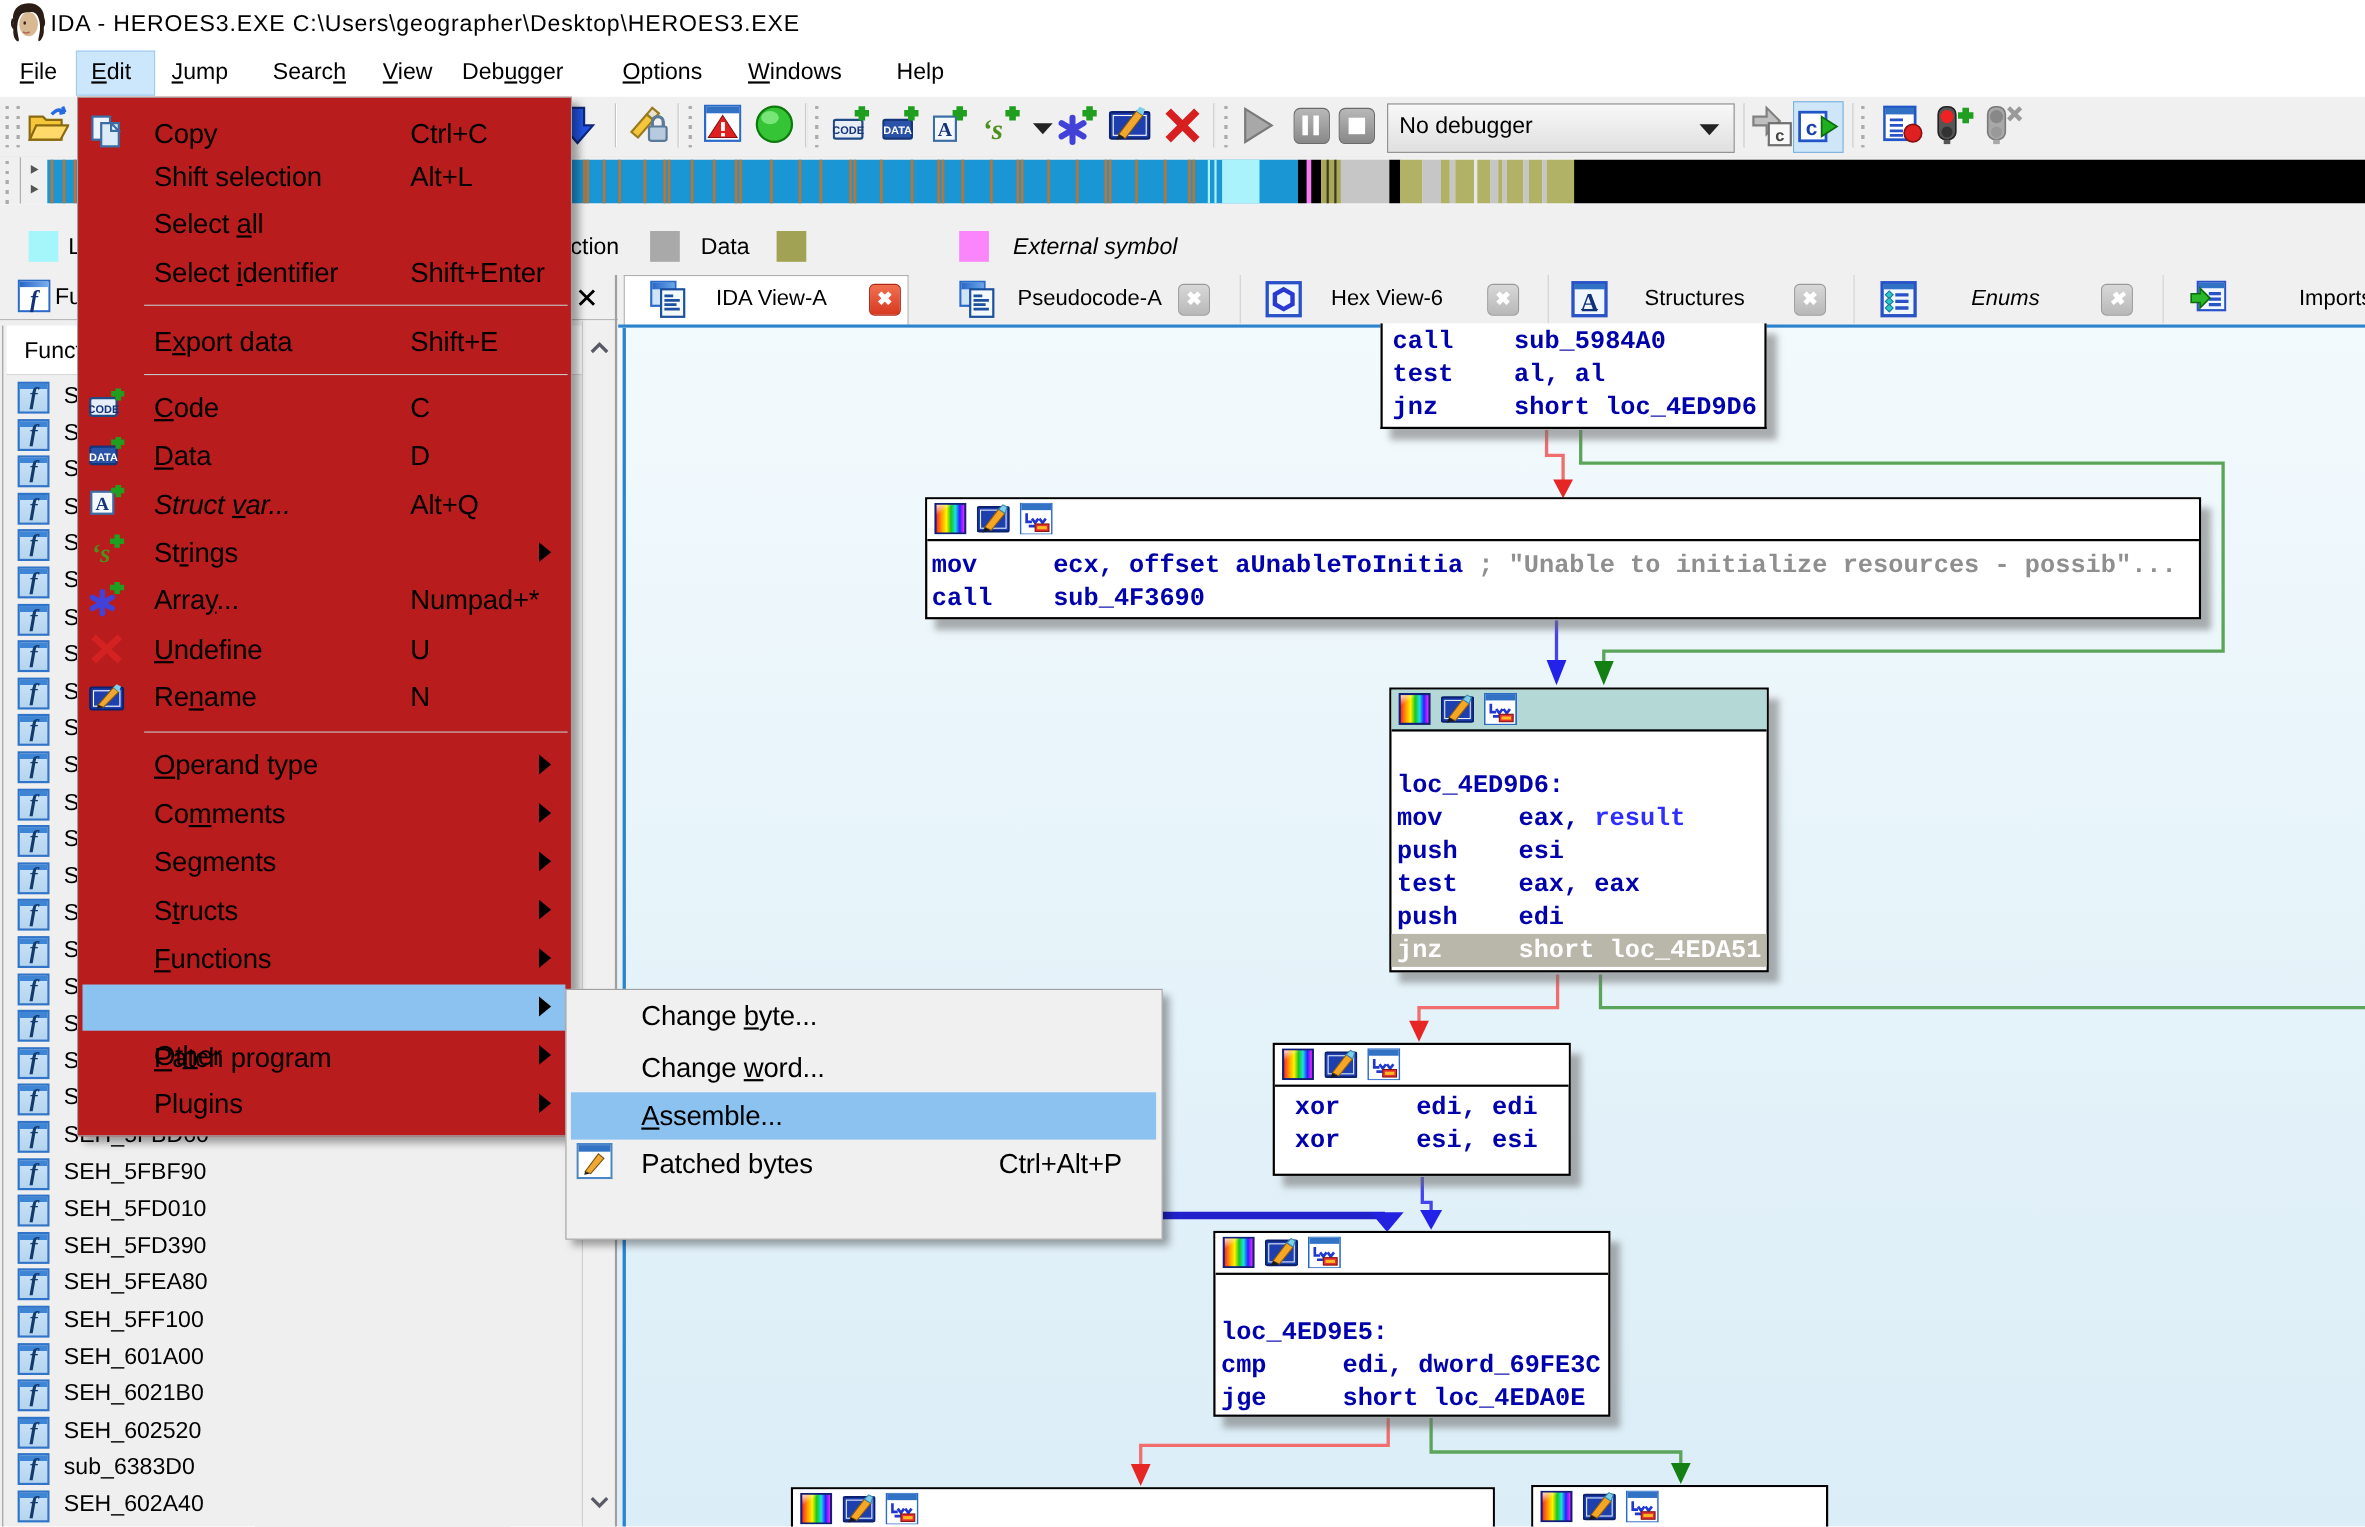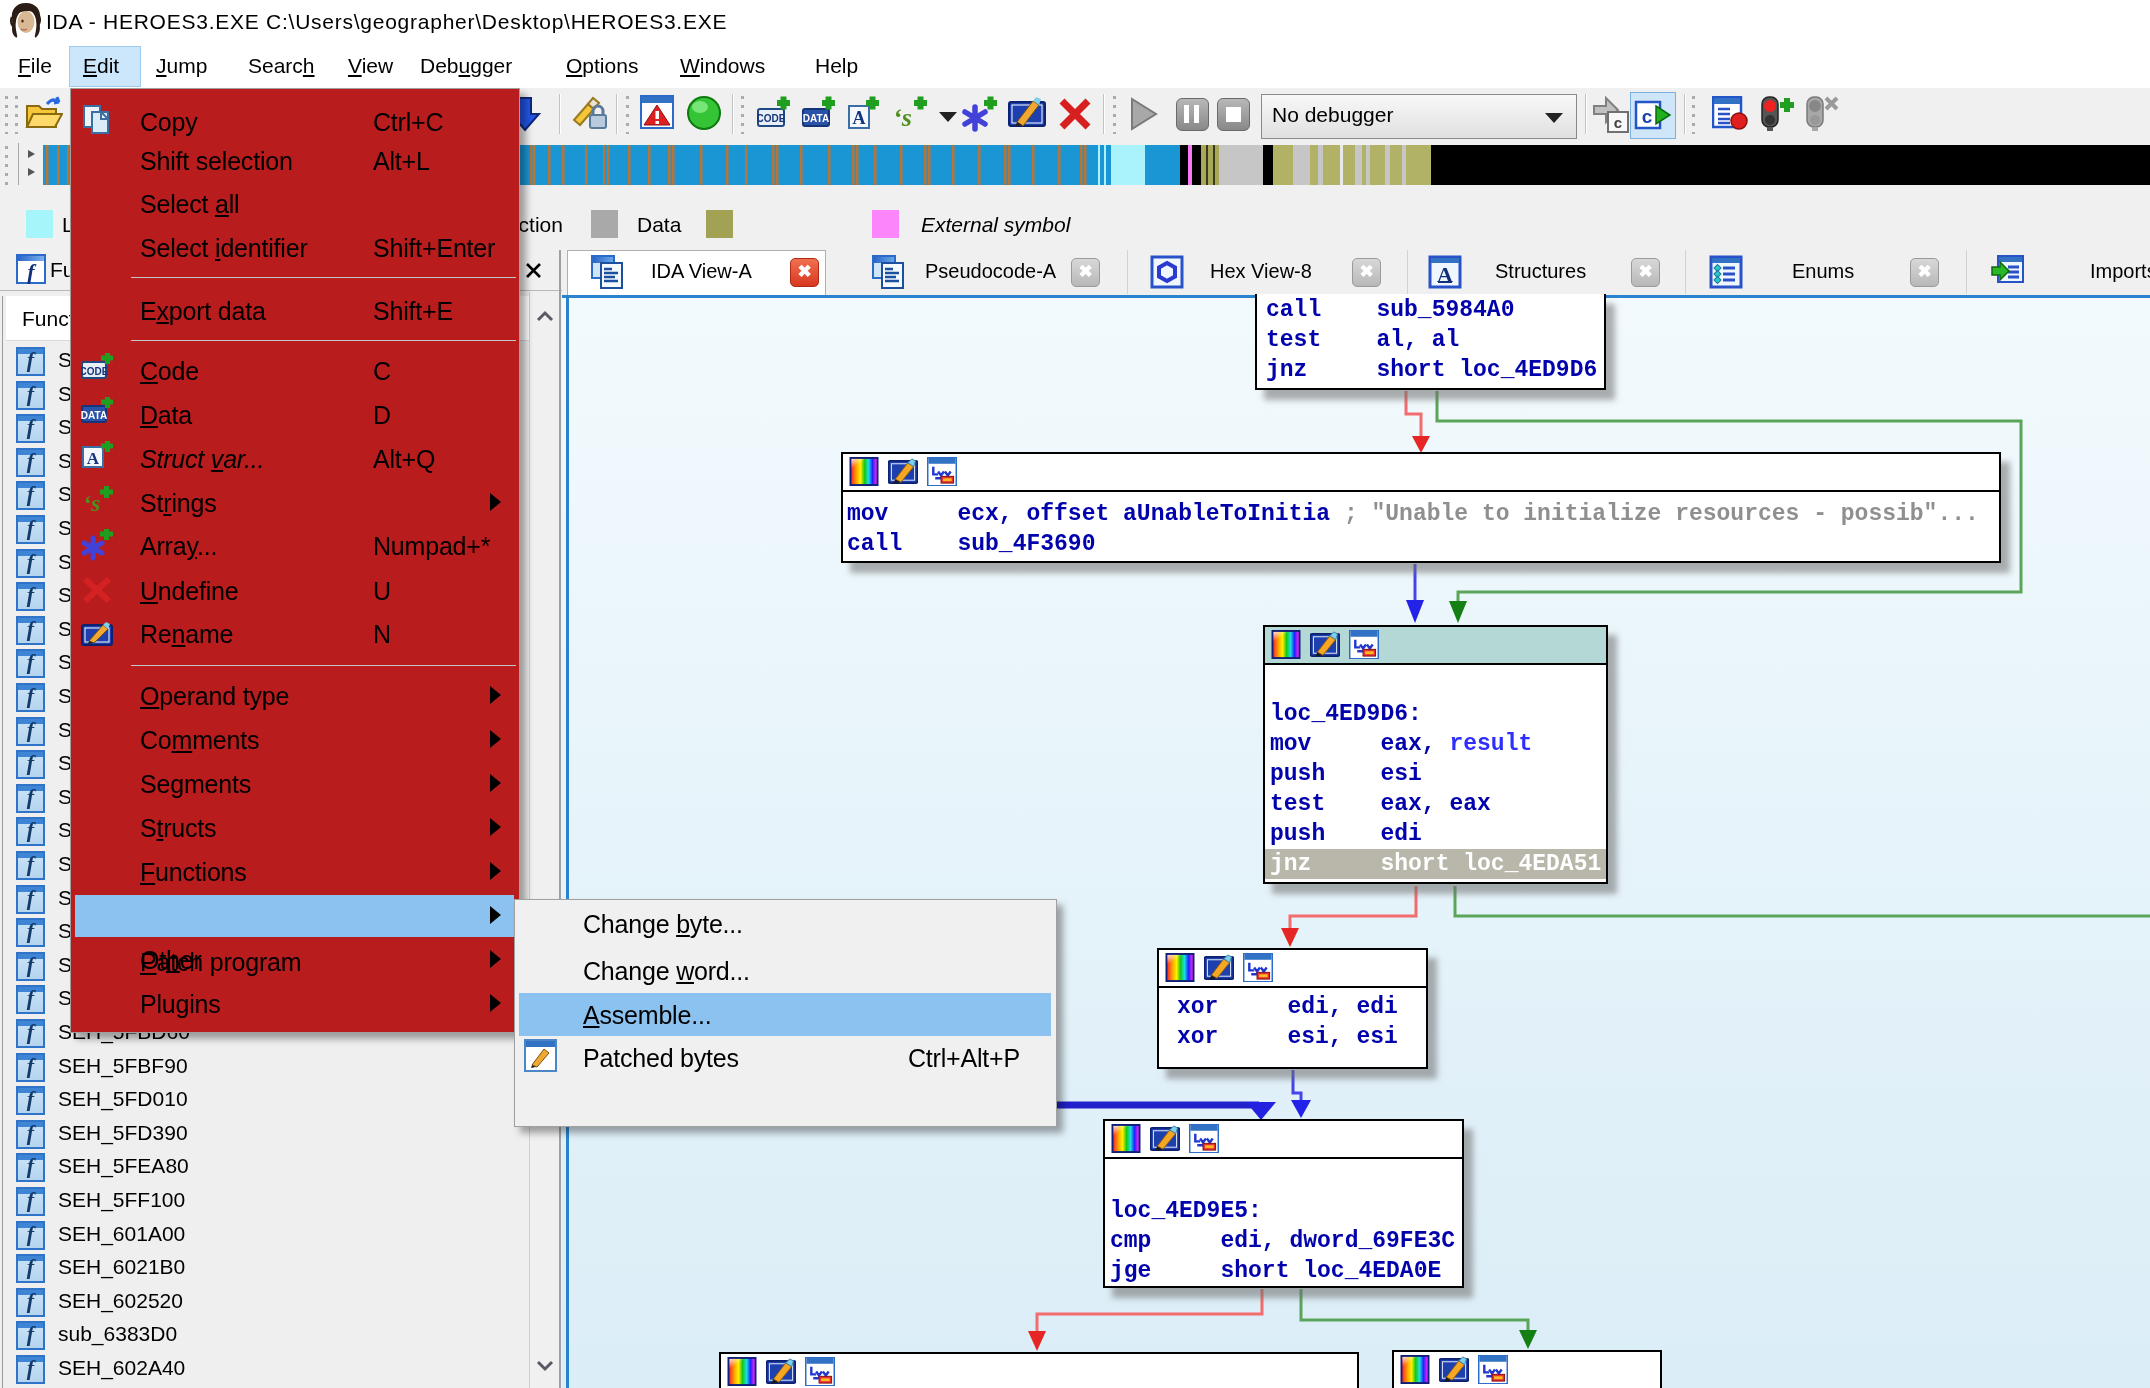--- a/index.html
+++ b/index.html
@@ -525,31 +525,31 @@
     <svg class="abs" style="left:41px;top:5px;" width="34" height="34">
           <use href="#ic-doc"></use>
         </svg>
     <div class="tabtx" style="left:94px;">Pseudocode-A</div>
     <div class="tclose" style="left:240px;">✖</div>
   </div>
   <div class="tab" style="left:565px;width:280px;">
     <svg class="abs" style="left:23px;top:5px;" width="34" height="34">
           <use href="#ic-hex"></use>
         </svg>
-    <div class="tabtx" style="left:83px;">Hex View-8</div>
+    <div class="tabtx" style="left:83px;">Hex View-6</div>
     <div class="tclose" style="left:225px;">✖</div>
   </div>
   <div class="tab" style="left:845px;width:278px;">
     <svg class="abs" style="left:21px;top:5px;" width="34" height="34">
           <use href="#ic-struct"></use>
         </svg>
     <div class="tabtx" style="left:88px;">Structures</div>
     <div class="tclose" style="left:224px;">✖</div>
   </div>
-  <div class="tab" style="left:1123px;width:281px;">
+  <div class="tab" style="left:1123px;width:281px;font-style:italic;">
     <svg class="abs" style="left:24px;top:5px;" width="34" height="34">
           <use href="#ic-enum"></use>
         </svg>
     <div class="tabtx" style="left:107px;">Enums</div>
     <div class="tclose" style="left:225px;">✖</div>
   </div>
   <div class="tab" style="left:1404px;width:184px;border-right:none;">
     <svg class="abs" style="left:24px;top:5px;" width="34" height="34">
           <use href="#ic-imp"></use>
         </svg>

